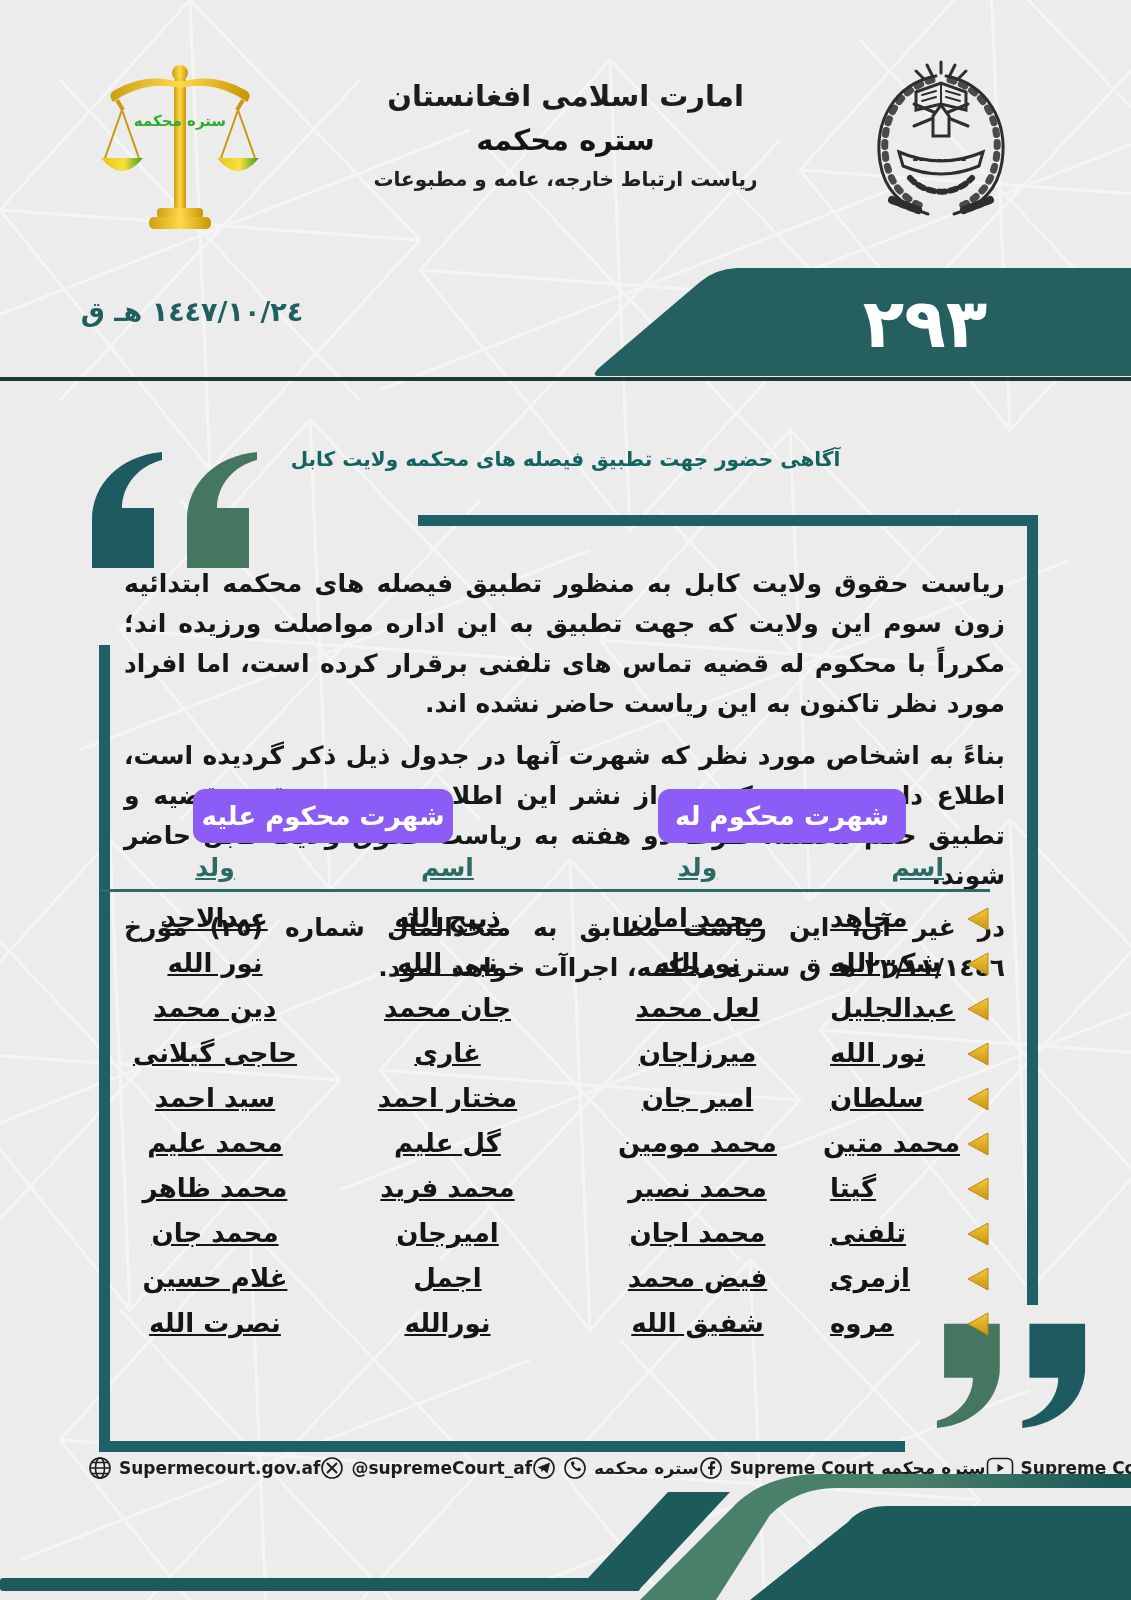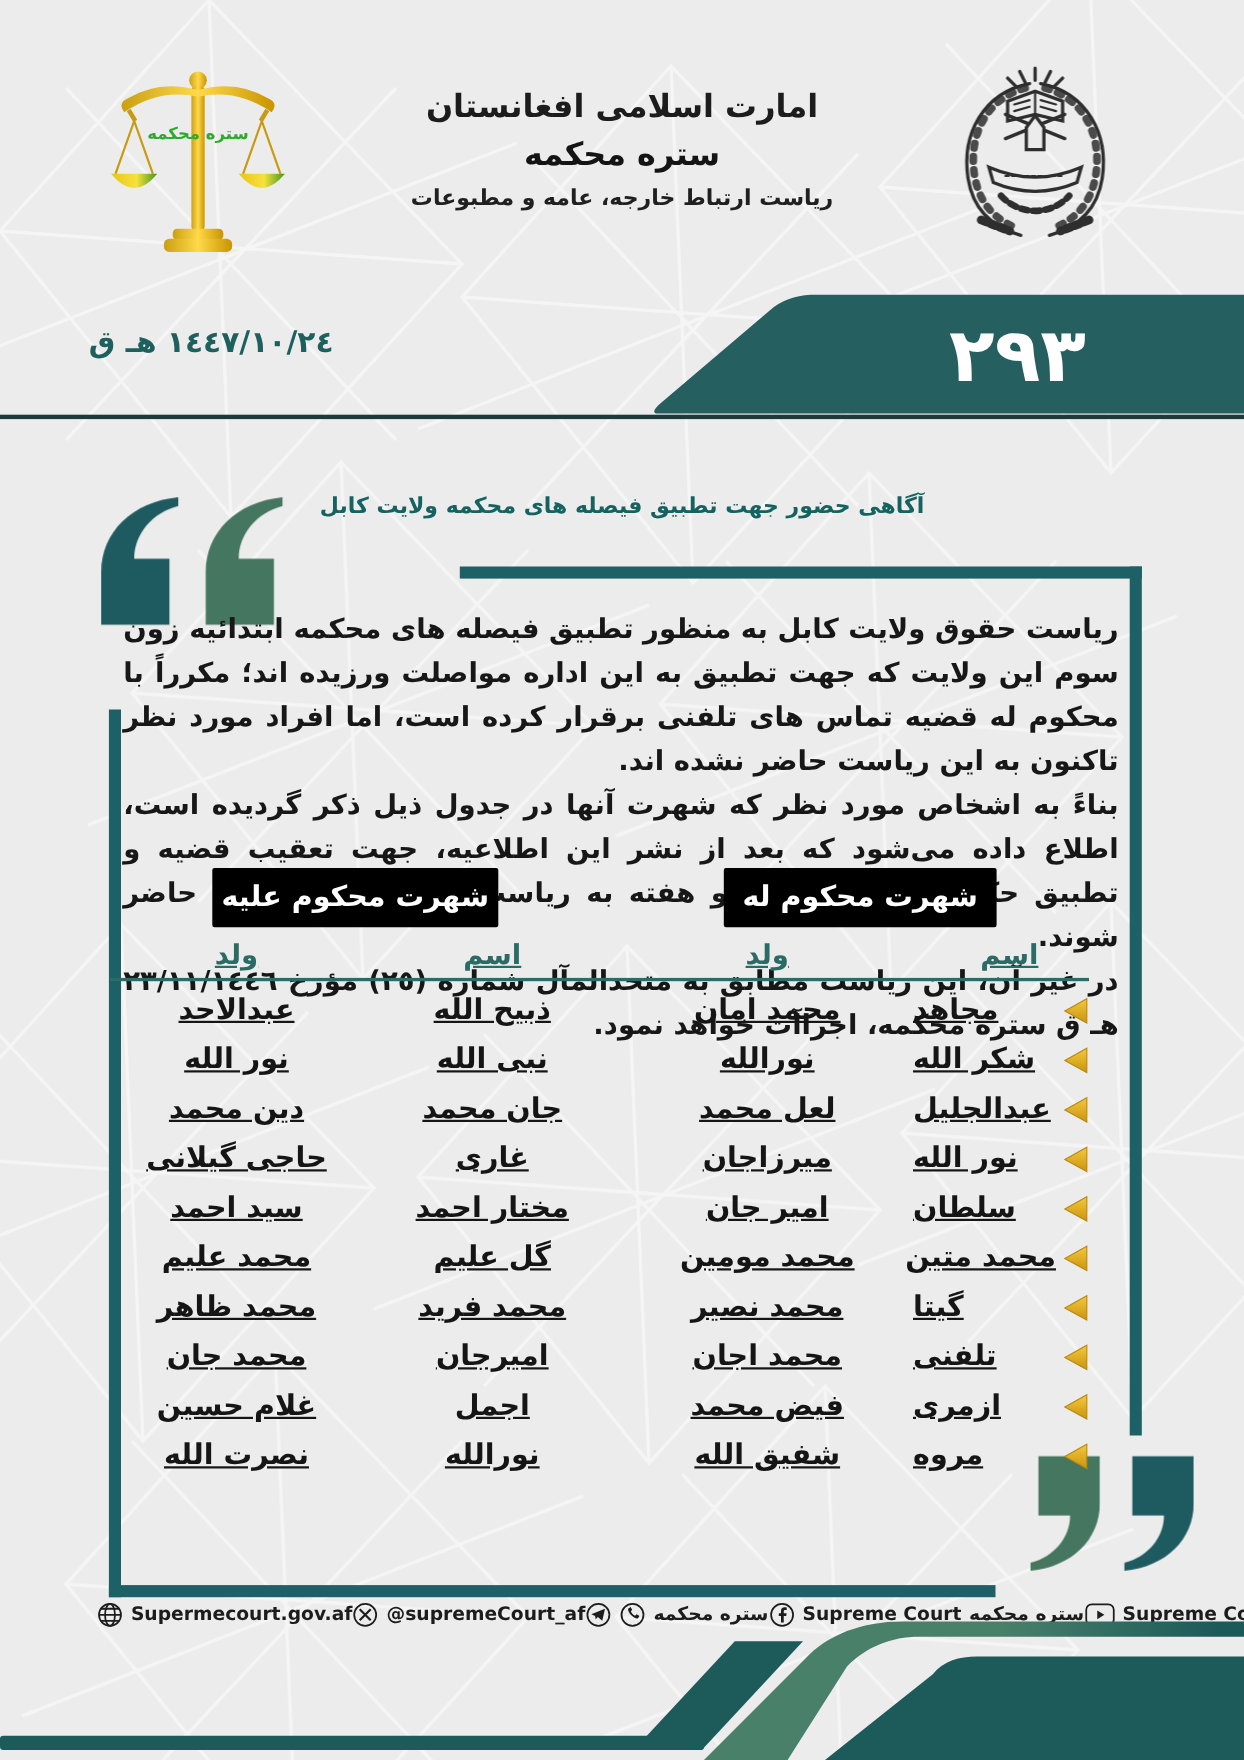--- a/index.html
+++ b/index.html
@@ -35,26 +35,26 @@
   .quote-close{left:936px;top:1322px;transform:rotate(180deg);}
   .frame{background:#1d6065;}
   .frame.top{left:418px;top:515px;width:620px;height:11px;}
   .frame.right{left:1027px;top:515px;width:11px;height:790px;}
   .frame.left{left:99px;top:645px;width:11px;height:807px;}
   .frame.bottom{left:99px;top:1441px;width:806px;height:11px;}
 
   
   .body-text{left:112px;top:552px;width:905px;direction:rtl;
     font-size:25px;font-weight:700;line-height:40px;text-align:justify;color:#171717;}
-  .body-text p{margin:0;}
-
-  
-  .group-box{position:absolute;background:#000000;color:#fff;
+  .body-text p{margin:12px;}
+
+  
+  .group-box{position:absolute;background:#8b5cf6;color:#fff;
     font-size:26px;font-weight:700;display:flex;align-items:center;justify-content:center;
-    border-radius:2px;}
+    border-radius:12px;}
   .gb-left{left:193px;top:789px;width:260px;height:54px;}
   .gb-right{left:658px;top:789px;width:248px;height:54px;}
   .tbl{position:absolute;left:100px;width:890px;direction:ltr;}
   .tgrid{display:grid;grid-template-columns:230px 235px 265px 130px 30px;}
   .subhead{top:849px;}
   .subhead .cell{color:#2a6b66;font-size:25px;font-weight:700;text-align:center;height:38px;line-height:38px;}
   .subhead .c4{text-align:right;padding-right:16px;}
   .rule{left:100px;top:889px;width:890px;height:3px;background:#2b6b68;}
   .rows{top:896px;}
   .trow{height:45px;align-items:center;}

